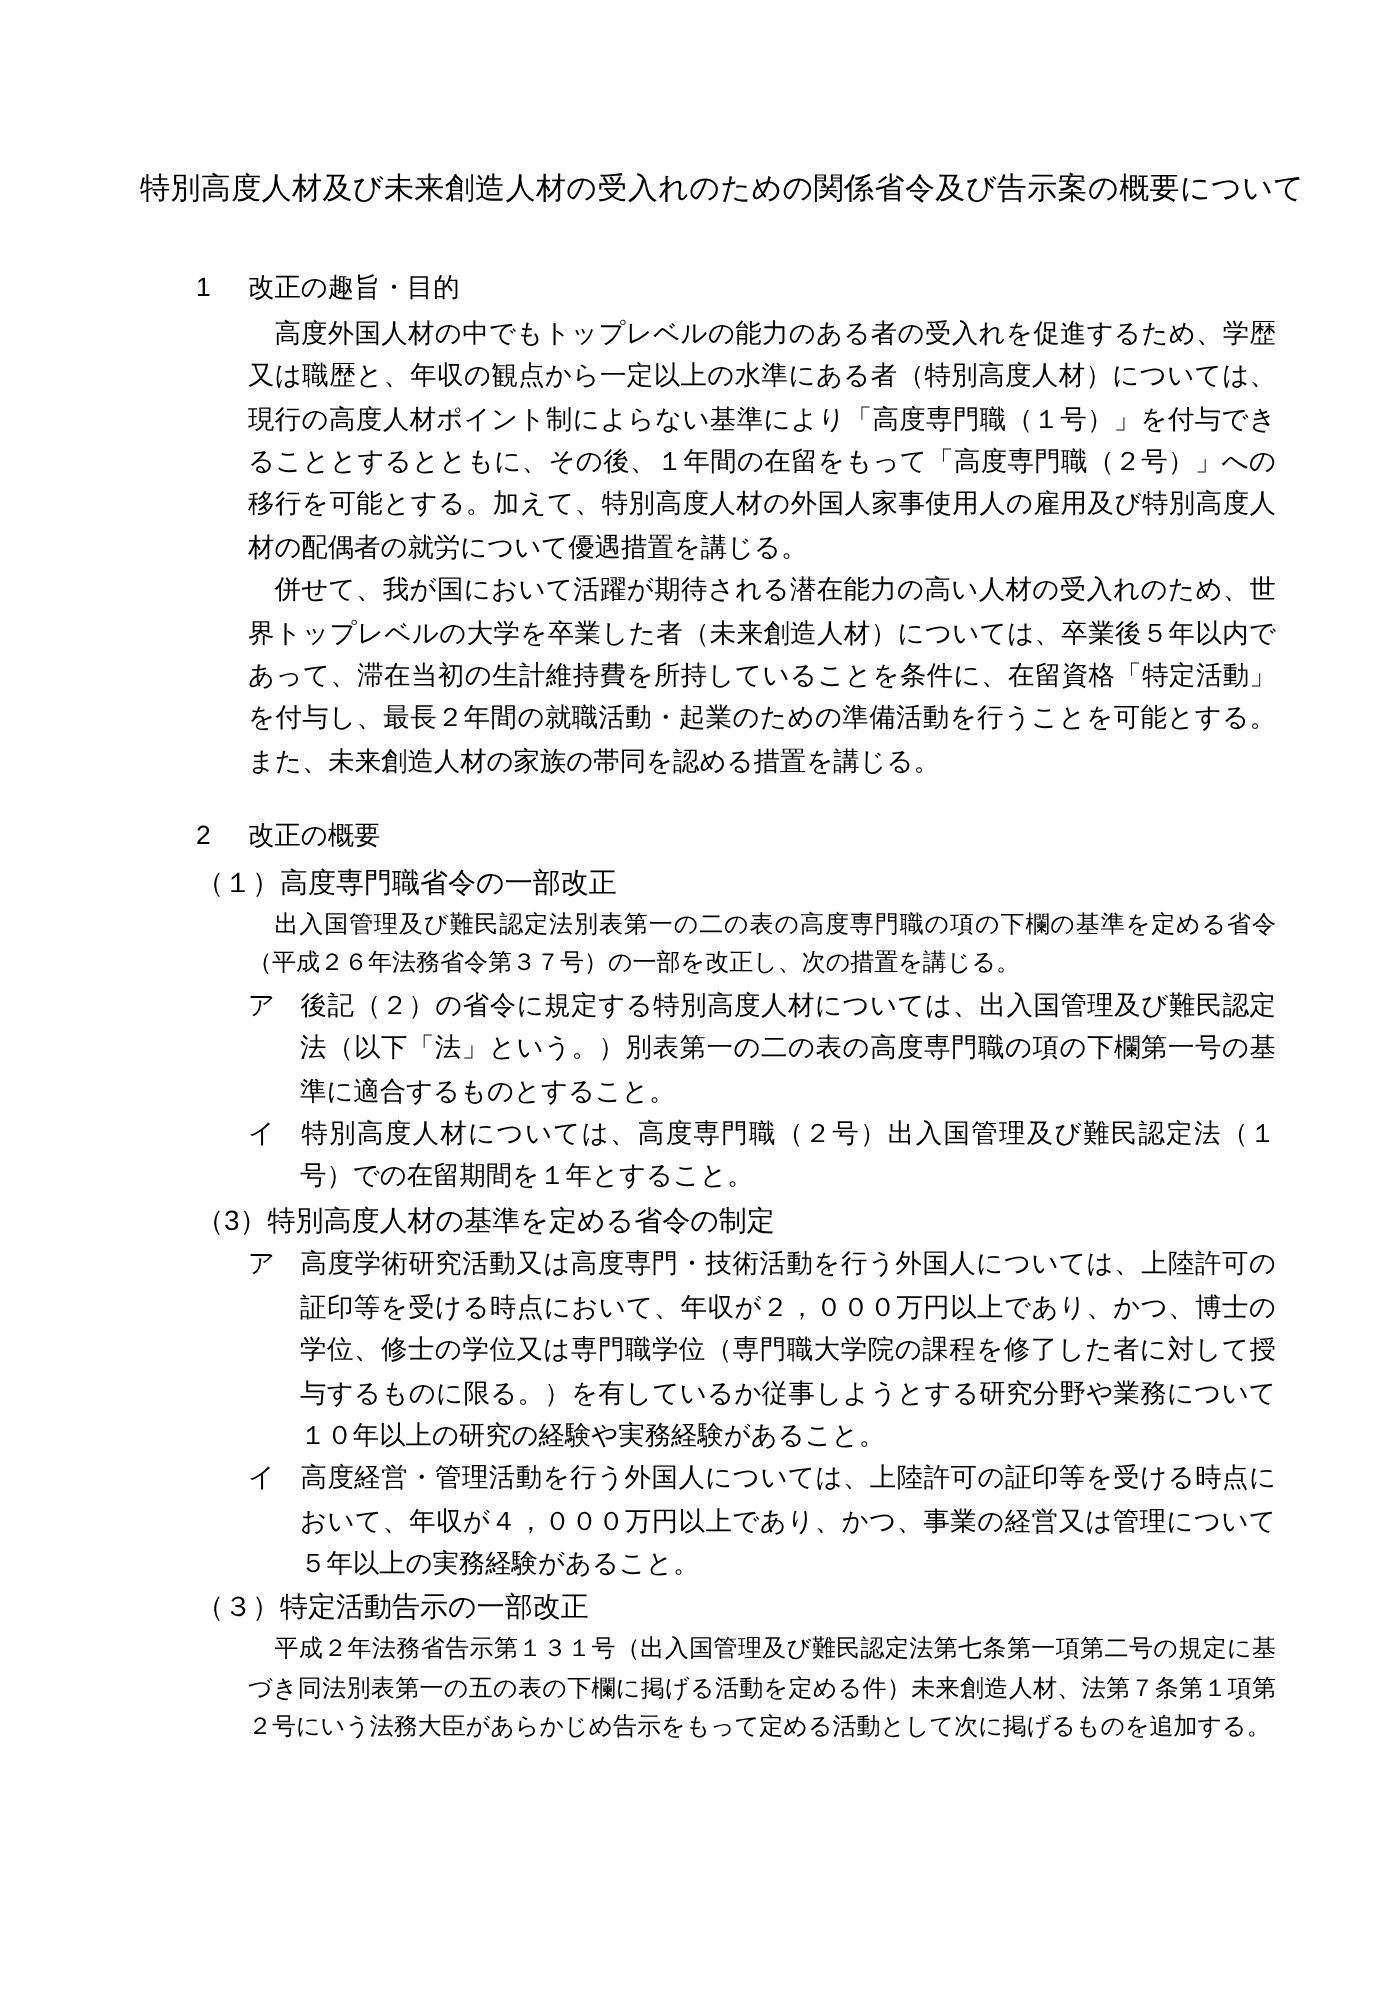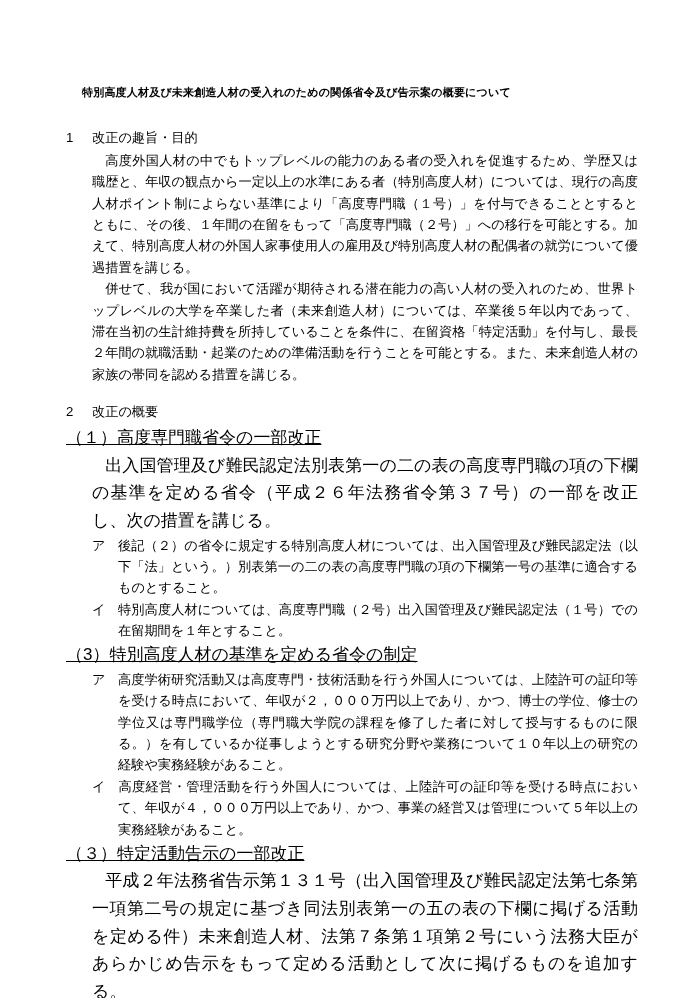--- a/index.html
+++ b/index.html
@@ -15,57 +15,57 @@
     -webkit-font-smoothing: antialiased;
   }
   .page {
     box-sizing: border-box;
     width: 700px;
     height: 998px;
     padding: 84px 62px 0 66px;
     position: relative;
   }
   .doc-title {
-    font-size: 11px;
-    font-weight: bold;
+    font-size: 15px;
+    font-weight: normal;
     letter-spacing: 0.2px;
     line-height: 1.5;
-    margin: 0 0 26px 16px;
+    margin: 0 0 26px 4px;
     white-space: nowrap;
   }
   .section {
     margin-bottom: 0;
+    margin-left: 32px;
   }
   .sec-head {
     font-size: 13.2px;
     line-height: 1.62;
     margin: 0 0 2px 0;
     font-weight: normal;
   }
   .sec-head .num {
     display: inline-block;
     width: 26px;
   }
   .para {
     font-size: 13.2px;
     line-height: 1.62;
     margin: 0;
     text-align: justify;
     text-justify: inter-ideograph;
   }
   .indent-1 { text-indent: 13.2px; padding-left: 26px; }
   .item-head {
-    font-size: 17px;
+    font-size: 14px;
     line-height: 1.62;
     margin: 0;
     padding-left: 0;
-    text-decoration: underline;
   }
   .sub-para {
-    font-size: 17px;
+    font-size: 12px;
     line-height: 1.62;
     margin: 0;
     padding-left: 26px;
     text-indent: 13.2px;
     text-align: justify;
     text-justify: inter-ideograph;
   }
   .ro-item {
     font-size: 13.2px;
     line-height: 1.62;

